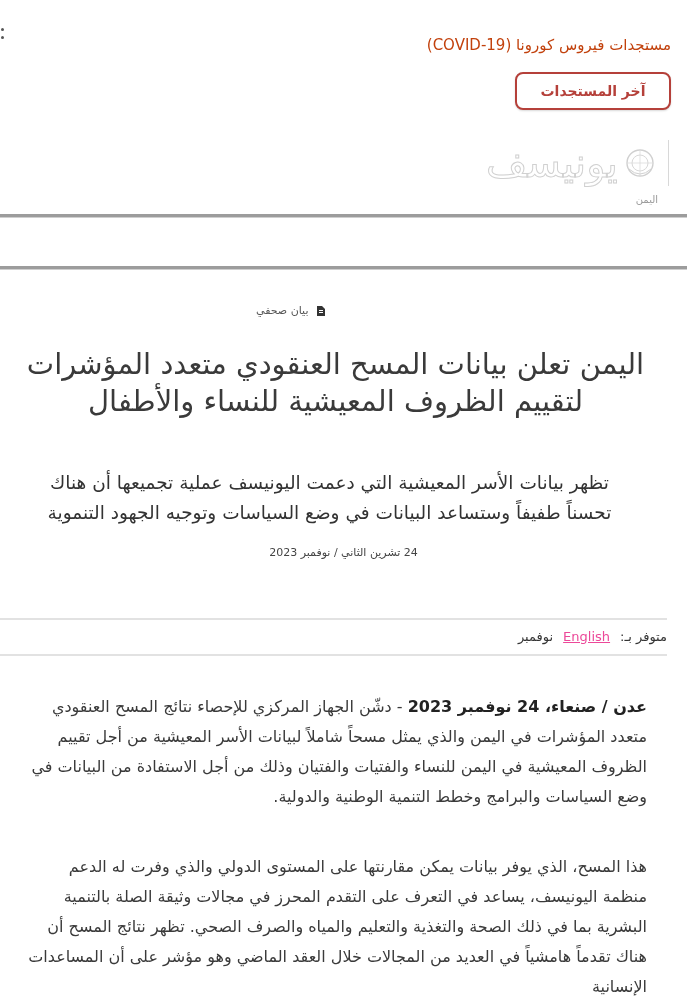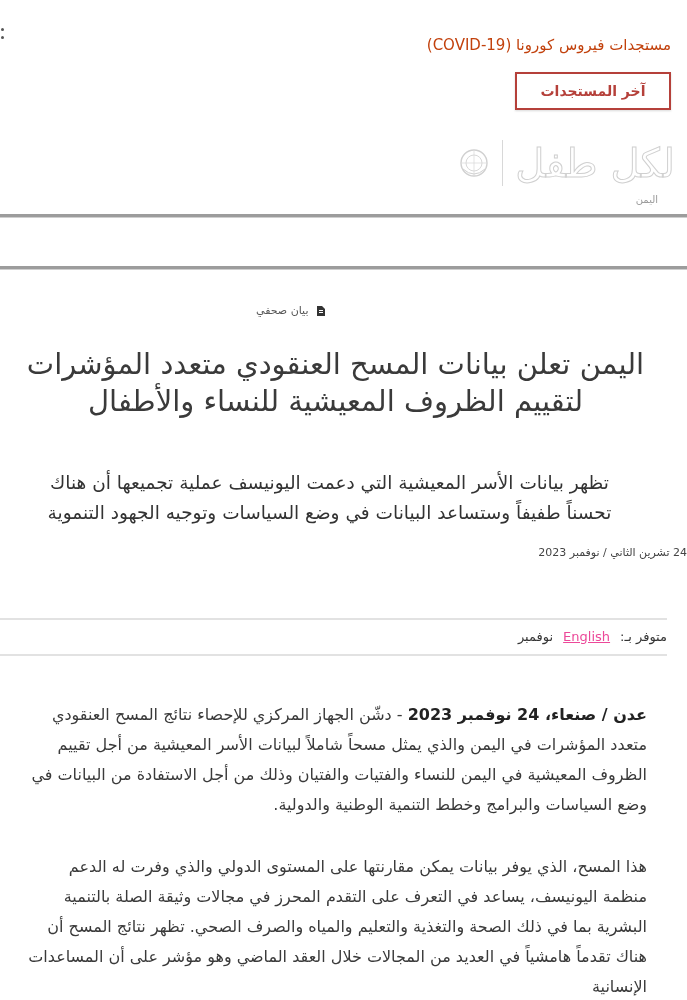--- a/index.html
+++ b/index.html
@@ -39,21 +39,21 @@
     color: #c2410c;
     white-space: nowrap;
   }
   .covid-button {
     position: absolute;
     right: 16px;
     top: 72px;
     width: 156px;
     height: 38px;
     border: 2px solid #b5403a;
-    border-radius: 0;
+    border-radius: 8px;
     background: #fff;
     color: #b5403a;
     font-weight: bold;
     font-size: 14px;
     display: flex;
     align-items: center;
     justify-content: center;
     box-sizing: border-box;
     box-shadow: 0 1px 2px rgba(0,0,0,0.15);
     font-family: "DejaVu Sans", sans-serif;
@@ -139,20 +139,21 @@
     line-height: 30px;
     color: #333;
     margin: 0;
     white-space: nowrap;
   }
   .date-line {
     position: absolute;
     left: 0;
     width: 687px;
     top: 546px;
+    text-align: center;
     font-size: 11px;
     color: #444;
   }
   .rule-thin {
     position: absolute;
     left: 0;
     right: 20px;
     height: 2px;
     background: #e2e2e2;
   }
@@ -176,47 +177,47 @@
   .body-text {
     position: absolute;
     right: 40px;
     left: 20px;
     font-size: 16px;
     line-height: 30px;
     color: #3a3a3a;
     text-align: right;
     margin: 0;
   }
-  .para-1 { top: 692px; margin-top: 8px; }
+  .para-1 { top: 692px; }
   .para-2 { top: 852px; }
   .body-text b {
     color: #222;
   }
 </style>
 </head>
 <body>
 
 <div class="menu-dots">
   <span></span>
     <span></span>
 </div>
 
 <div class="covid-link">مستجدات فيروس كورونا (COVID-19)</div>
 
 <button class="covid-button">آخر المستجدات</button>
 
 <div class="logo">
-  <span class="wordmark">لكل طفل</span>
   <span class="divider"></span>
   <svg class="emblem" viewBox="0 0 32 32">
     <circle cx="16" cy="16" r="13" fill="none" stroke="#d0d0d0" stroke-width="1.4"></circle>
     <circle cx="16" cy="16" r="8" fill="none" stroke="#d8d8d8" stroke-width="1"></circle>
     <path d="M16 3 V29 M3 16 H29" stroke="#dcdcdc" stroke-width="0.8"></path>
     <path d="M5 22 Q16 32 27 22" fill="none" stroke="#d0d0d0" stroke-width="1"></path>
   </svg>
+  <span class="wordmark">يونيسف</span>
 </div>
 <div class="logo-sub">اليمن</div>
 
 <div class="rule-thick rule-1"></div>
 <div class="rule-thick rule-2"></div>
 
 <div class="content-type">
   <svg class="doc-icon" width="9" height="10" viewBox="0 0 9 10">
     <path d="M1 0 H6 L9 3 V10 H1 Z" fill="#333"></path>
     <rect x="3" y="4" width="4" height="1" fill="#fff"></rect>

